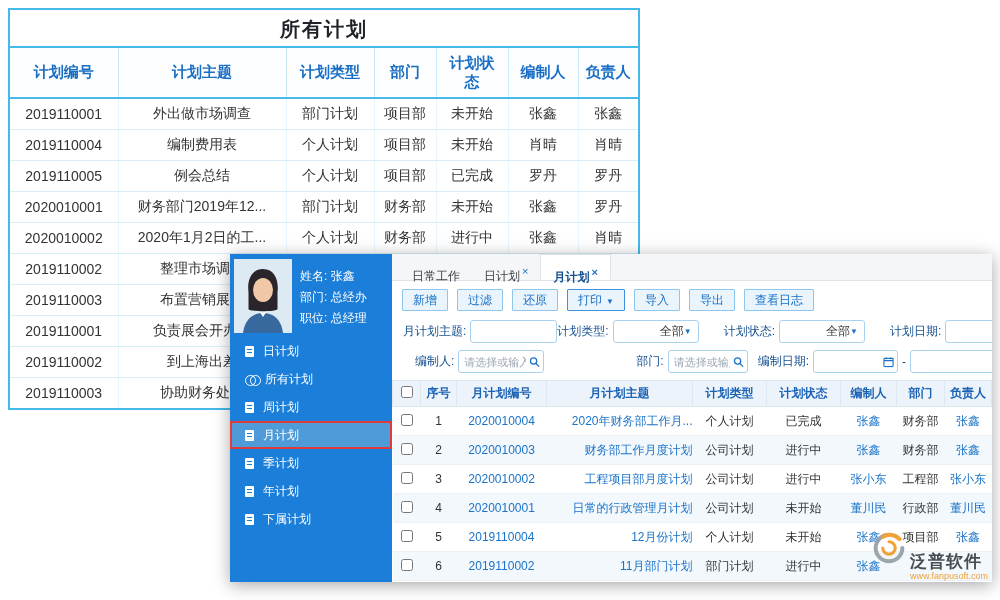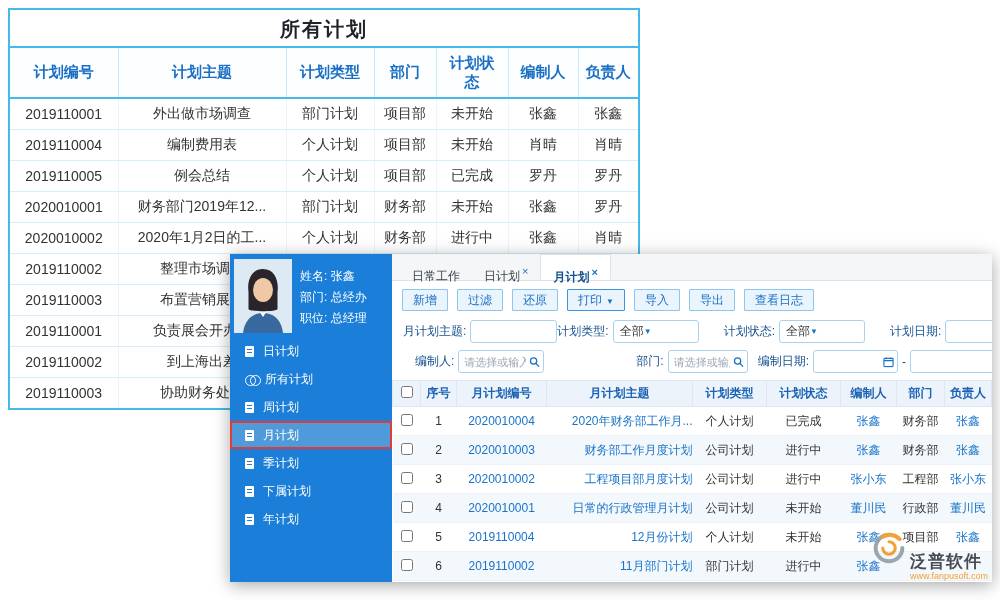--- a/index.html
+++ b/index.html
@@ -43,21 +43,21 @@
   .toolbar { display:flex; align-items:center; gap:9px; padding:8px 0 7px 10px; flex-shrink:0; }
   .tbtn { height:22px; line-height:20px; padding:0 10px; background:#e9f4fd; border:1px solid #8fc6ee; border-radius:1px; color:#1a6fc4; font-size:12px; cursor:pointer; white-space:nowrap; font-family:inherit; }
   .tbtn.print { border-color:#3c92dc; }
   .tbtn .caret { font-size:8px; margin-left:4px; }
 
   .frow { display:flex; align-items:center; font-size:12px; color:#15508f; flex-shrink:0; white-space:nowrap; }
   .frow > * { flex-shrink:0; }
   .frow1 { padding-left:11px; margin-top:2px; }
   .frow2 { padding-left:23px; margin-top:7px; }
   .ftext { height:23px; border:1px solid #a9d2f0; border-radius:3px; font-size:12px; padding:0 5px; color:#333; outline:none; font-family:inherit; }
-  .fselect { height:23px; border:1px solid #a9d2f0; border-radius:3px; background:#fff; display:flex; align-items:center; justify-content:flex-start; padding:0 6px; color:#333; cursor:pointer; }
+  .fselect { height:23px; border:1px solid #a9d2f0; border-radius:3px; background:#fff; display:flex; align-items:center; justify-content:flex-end; padding:0 6px; color:#333; cursor:pointer; }
   .fselect .caret { color:#1a73c8; font-size:8px; }
   .fsearch { position:relative; }
   .fsearch input { width:100%; height:23px; border:1px solid #a9d2f0; border-radius:3px; font-size:11px; padding:0 17px 0 5px; color:#333; outline:none; font-family:inherit; }
   .fsearch input::placeholder { color:#9aa6b2; }
   .icon-right { position:absolute; right:4px; top:50%; transform:translateY(-50%); display:flex; cursor:pointer; }
 
   table.m-table { width:100%; border-collapse:collapse; table-layout:fixed; margin-top:7px; }
   .m-table th { height:26px; background:#edf3fa; color:#1a62b4; font-size:12px; font-weight:bold; border:1px solid #dfe8f1; white-space:nowrap; overflow:hidden; }
   .m-table td { height:29px; font-size:12px; color:#333; text-align:center; border-bottom:1px solid #edf1f5; white-space:nowrap; overflow:hidden; }
   .m-table tbody tr:nth-child(even) { background:#f3f8fc; }
@@ -228,25 +228,25 @@
         <span class="doc-icon"></span>
         <span>月计划</span>
         <span class="red-box"></span>
       </div>
       <div class="menu-item">
         <span class="doc-icon"></span>
         <span>季计划</span>
       </div>
       <div class="menu-item">
         <span class="doc-icon"></span>
+        <span>年计划</span>
+      </div>
+      <div class="menu-item">
+        <span class="doc-icon"></span>
         <span>下属计划</span>
-      </div>
-      <div class="menu-item">
-        <span class="doc-icon"></span>
-        <span>年计划</span>
       </div>
     </div>
   </div>
 
   <div class="main">
 
     <div class="tabbar">
       <div class="tab">
         <span>日常工作</span>
       </div>

